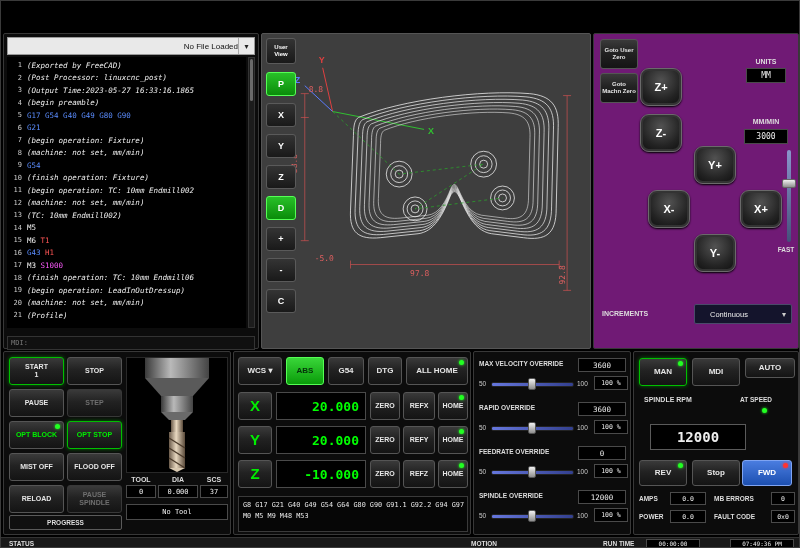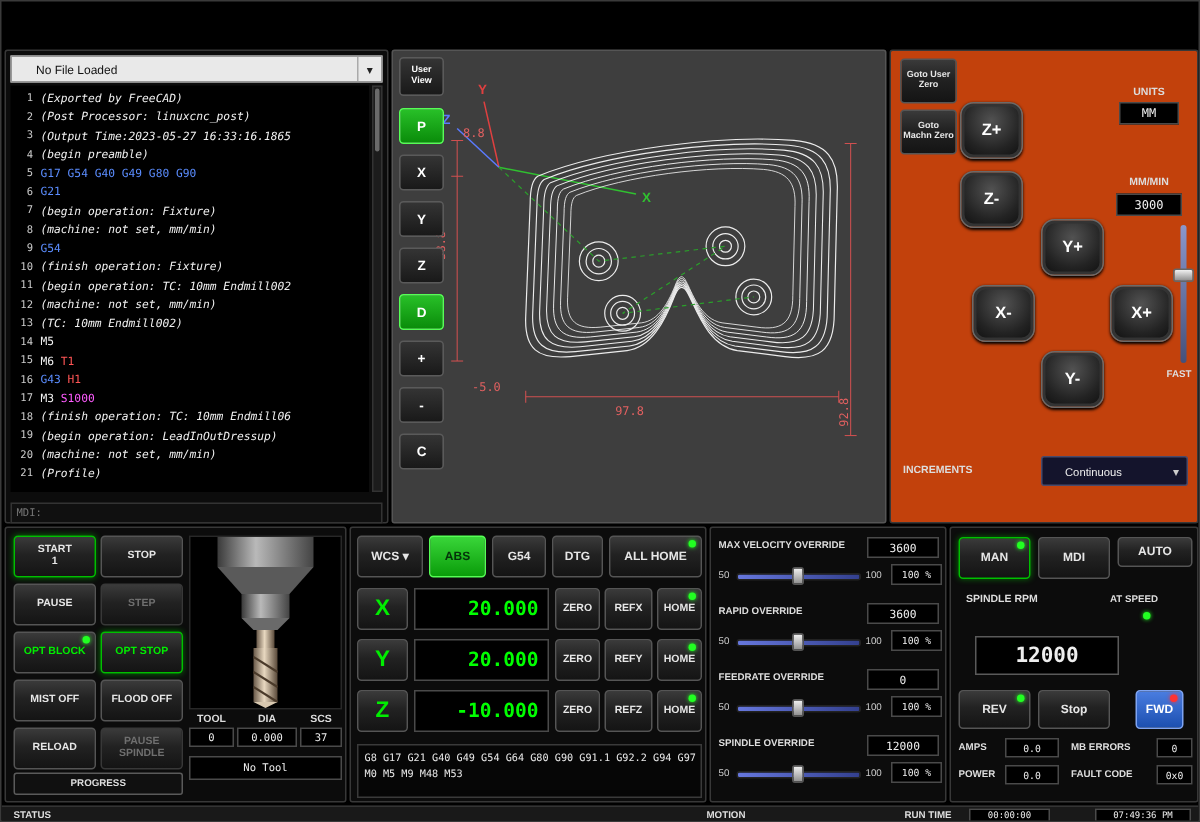--- a/index.html
+++ b/index.html
@@ -39,21 +39,21 @@
   .nav-btn { width:50px; height:24px; display:flex; align-items:center; justify-content:center;
              text-align:center; font-size:7px; font-weight:bold; border-radius:3px; line-height:1.15; }
   .machine-on { color:#00ee00; border:1px solid #00aa00; background:linear-gradient(#1d2c1d,#0d160d); }
   .estop { color:#00ee00; border:1px solid #b05050; background:linear-gradient(#742222,#491010); }
   .exit { color:#ccc; border:1px solid #555; background:linear-gradient(#343434,#1c1c1c); width:42px; margin-left:18px; font-size:8px; }
 
   
   .gcode-panel { left:2px; top:32px; width:256px; height:316px; }
   .file-combo { position:absolute; left:3px; top:3px; right:3px; height:18px; background:#e9e9e9;
                 color:#111; font-size:8px; display:flex; align-items:center; border:1px solid #999; }
-  .file-combo .txt { flex:1; padding-left:16px; }
+  .file-combo .txt { flex:1; padding-left:16px;text-align:right; }
   .file-combo .arr { width:16px; height:100%; border-left:1px solid #aaa; display:flex;
                      align-items:center; justify-content:center; color:#222; font-size:8px; }
   .code { position:absolute; left:3px; top:23px; right:12px; bottom:20px; background:#000;
           font-family:"DejaVu Sans Mono",monospace; overflow:hidden; padding-top:2px; }
   .gl { display:flex; height:12.5px; align-items:center; white-space:pre; }
   .ln { width:15px; flex:none; text-align:right; margin-right:5px; color:#cccccc; font-size:7px; }
   .seg { font-size:7.5px; }
   .cm { color:#f0f0f0; font-style:italic; }
   .bl { color:#5b8dff; } .rd { color:#ff5555; } .mg { color:#ff5bff; } .wh { color:#f0f0f0; }
   .vscroll { position:absolute; right:3px; top:23px; width:7px; bottom:20px; background:#1c1c1c; border:1px solid #333; }
@@ -66,21 +66,21 @@
   
   .preview-panel { left:260px; top:32px; width:330px; height:316px; background:#3e3e3e; border:1px solid #555; }
   .preview-panel svg { position:absolute; inset:0; }
   .vbtn { position:absolute; left:4px; width:30px; height:24px; display:flex; align-items:center;
           justify-content:center; text-align:center; background:linear-gradient(180deg,#343434,#191919);
           border:1px solid #5a5a5a; border-radius:3px; color:#fff; font-size:9px; font-weight:bold; z-index:2; }
   .vbtn.user { height:26px; font-size:6px; line-height:1.1; }
   .vbtn.on { background:linear-gradient(180deg,#28c028,#0a8c0a); border-color:#55ff55; color:#fff; }
 
   
-  .jog-panel { left:592px; top:32px; width:206px; height:316px; background:#c2410c; }
+  .jog-panel { left:592px; top:32px; width:206px; height:316px; background:#701a75; }
   .goto-btn { width:38px; height:30px; font-size:6px; line-height:1.2; padding:1px; }
   .jbtn { position:absolute; width:42px; height:38px; border-radius:9px;
           background:radial-gradient(circle at 50% 32%,#525252,#232323 62%,#0e0e0e);
           border:1px solid #6a6a6a; box-shadow:inset 0 0 0 2px #333,0 1px 2px #000;
           color:#fff; font-size:11px; font-weight:bold; display:flex; align-items:center; justify-content:center; }
   .vslider { position:absolute; left:188px; top:116px; width:14px; height:92px; }
   .vslider .track { position:absolute; left:5px; top:0; width:4px; height:100%;
                     background:linear-gradient(180deg,#8a97cc,#44507a); border-radius:2px; }
   .vslider .handle { position:absolute; left:0; top:32%; width:14px; height:9px;
                      background:linear-gradient(#f0f0f0,#909090); border:1px solid #666; border-radius:2px; }
@@ -435,21 +435,21 @@
     <div class="lbl" style="left:106px;top:44px;font-size:6.5px">AT SPEED</div>
     <i class="led" style="left:128px;top:56px;right:auto"></i>
 
     <div class="disp2 rpm-disp">12000</div>
 
     <div class="btn" style="left:5px;top:108px;width:48px;height:26px">
       <span>REV</span>
         <i class="led"></i>
     </div>
     <div class="btn" style="left:58px;top:108px;width:48px;height:26px">Stop</div>
-    <div class="btn blue" style="left:123px;top:108px;width:32px;height:26px">
+    <div class="btn blue" style="left:108px;top:108px;width:50px;height:26px">
       <span>FWD</span>
         <i class="led red"></i>
     </div>
 
     <div class="lbl" style="left:5px;top:143px;font-size:6.5px">AMPS</div>
     <div class="disp2" style="left:36px;top:140px;width:36px;height:13px;font-size:6.5px">0.0</div>
     <div class="lbl" style="left:80px;top:143px;font-size:6.5px">MB ERRORS</div>
     <div class="disp2" style="left:137px;top:140px;width:24px;height:13px;font-size:6.5px">0</div>
     <div class="lbl" style="left:5px;top:161px;font-size:6.5px">POWER</div>
     <div class="disp2" style="left:36px;top:158px;width:36px;height:13px;font-size:6.5px">0.0</div>

